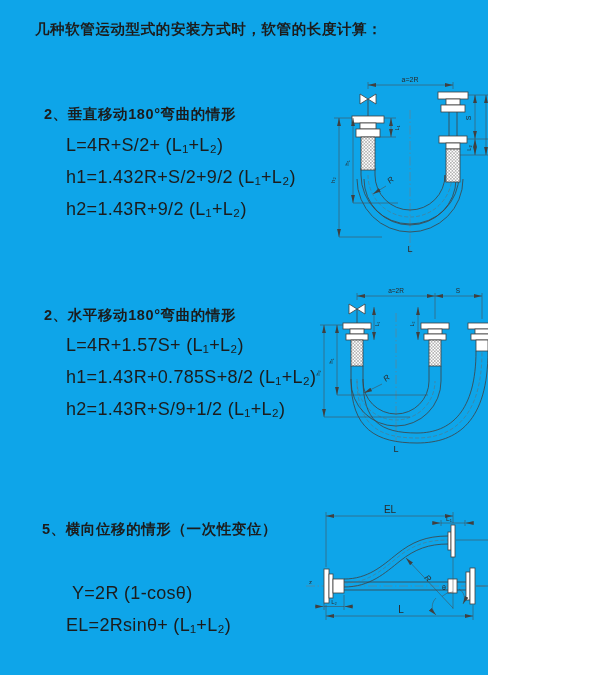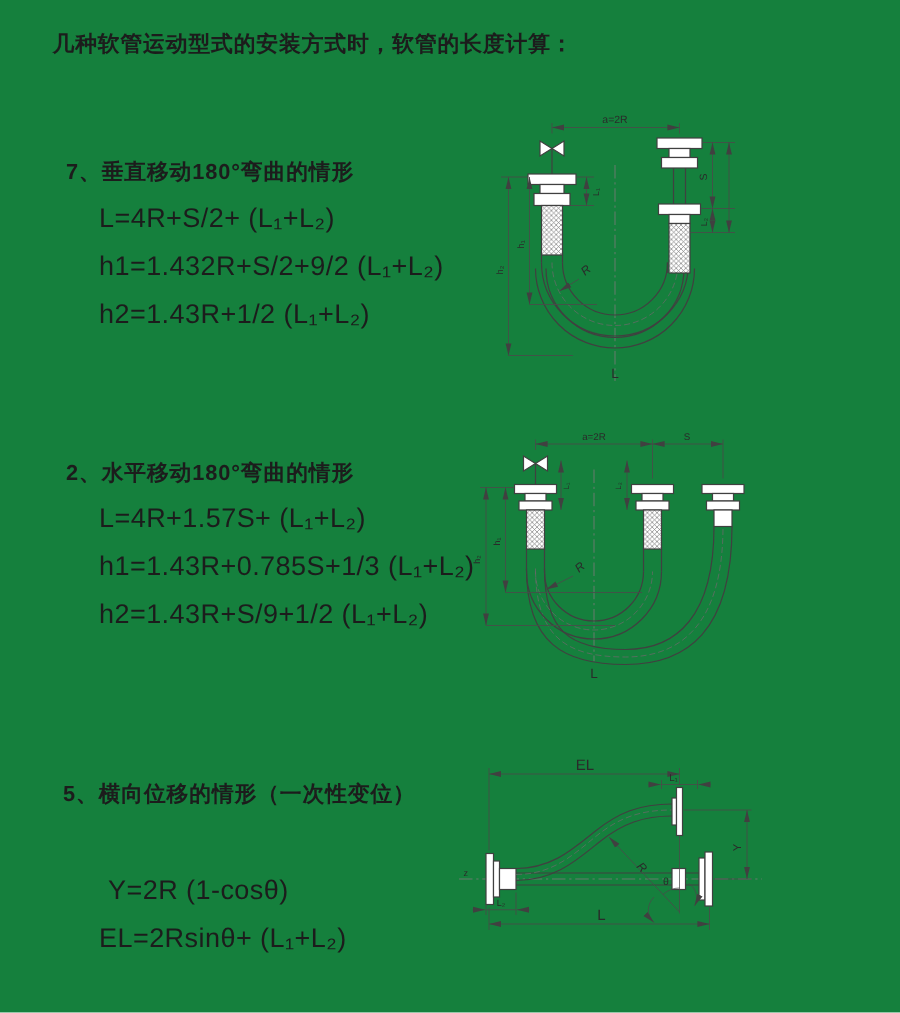--- a/index.html
+++ b/index.html
@@ -1,17 +1,17 @@
 <!DOCTYPE html>
 <html><head>
 <meta charset="utf-8">
 <style>
   html,body{margin:0;padding:0;background:#ffffff;}
   .page{
-    position:relative;width:600px;height:675px;background:#15803d;overflow:hidden;
+    position:relative;width:488px;height:675px;background:#0ea5e9;overflow:hidden;
     font-family:"Liberation Sans","DejaVu Sans",sans-serif;color:#1c1c1c;
   }
   .title{position:absolute;left:35px;top:20px;font-size:14.5px;letter-spacing:.6px;font-weight:600;}
   .sec-heading{position:absolute;font-size:14.5px;letter-spacing:.6px;font-weight:600;}
   .formula{position:absolute;font-size:18px;letter-spacing:.3px;}
   svg{position:absolute;overflow:visible;}
   svg text{font-family:"Liberation Sans","DejaVu Sans",sans-serif;fill:#2a2a2a;stroke:none;}
   .lw{stroke:#404040;stroke-width:.8;fill:none;}
   .fit{stroke:#404040;stroke-width:.8;fill:#ffffff;}
   .dim{stroke:#4a4a4a;stroke-width:.55;fill:none;}
@@ -19,28 +19,28 @@
   .hoseaxis{stroke:#6a6a6a;stroke-width:.5;fill:none;stroke-dasharray:4 2;}
   .thin{stroke:#4a4a4a;stroke-width:.5;fill:none;}
 </style>
 </head>
 <body>
 
 <div class="page">
 
   <div class="title">几种软管运动型式的安装方式时，软管的长度计算：</div>
 
-  <div class="sec-heading" style="left:44px;top:105px">7、垂直移动180°弯曲的情形</div>
+  <div class="sec-heading" style="left:44px;top:105px">2、垂直移动180°弯曲的情形</div>
   <div class="formula" style="left:66px;top:135px">L=4R+S/2+ (L₁+L₂)</div>
   <div class="formula" style="left:66px;top:167px">h1=1.432R+S/2+9/2 (L₁+L₂)</div>
-  <div class="formula" style="left:66px;top:199px">h2=1.43R+1/2 (L₁+L₂)</div>
+  <div class="formula" style="left:66px;top:199px">h2=1.43R+9/2 (L₁+L₂)</div>
 
   <div class="sec-heading" style="left:44px;top:306px">2、水平移动180°弯曲的情形</div>
   <div class="formula" style="left:66px;top:335px">L=4R+1.57S+ (L₁+L₂)</div>
-  <div class="formula" style="left:66px;top:367px">h1=1.43R+0.785S+1/3 (L₁+L₂)</div>
+  <div class="formula" style="left:66px;top:367px">h1=1.43R+0.785S+8/2 (L₁+L₂)</div>
   <div class="formula" style="left:66px;top:399px">h2=1.43R+S/9+1/2 (L₁+L₂)</div>
 
   <div class="sec-heading" style="left:42px;top:520px">5、横向位移的情形（一次性变位）</div>
   <div class="formula" style="left:72px;top:583px">Y=2R (1-cosθ)</div>
   <div class="formula" style="left:66px;top:615px">EL=2Rsinθ+ (L₁+L₂)</div>
 
   <svg style="left:310px;top:70px" width="285" height="190" viewBox="0 0 285 190">
     <defs>
       <marker id="ae1" viewBox="0 0 10 6" refX="9.5" refY="3" markerWidth="8.5" markerHeight="5.1" orient="auto" markerUnits="userSpaceOnUse">
           <path d="M0,0.7 L9.5,3 L0,5.3 Z" fill="#404040"></path>

